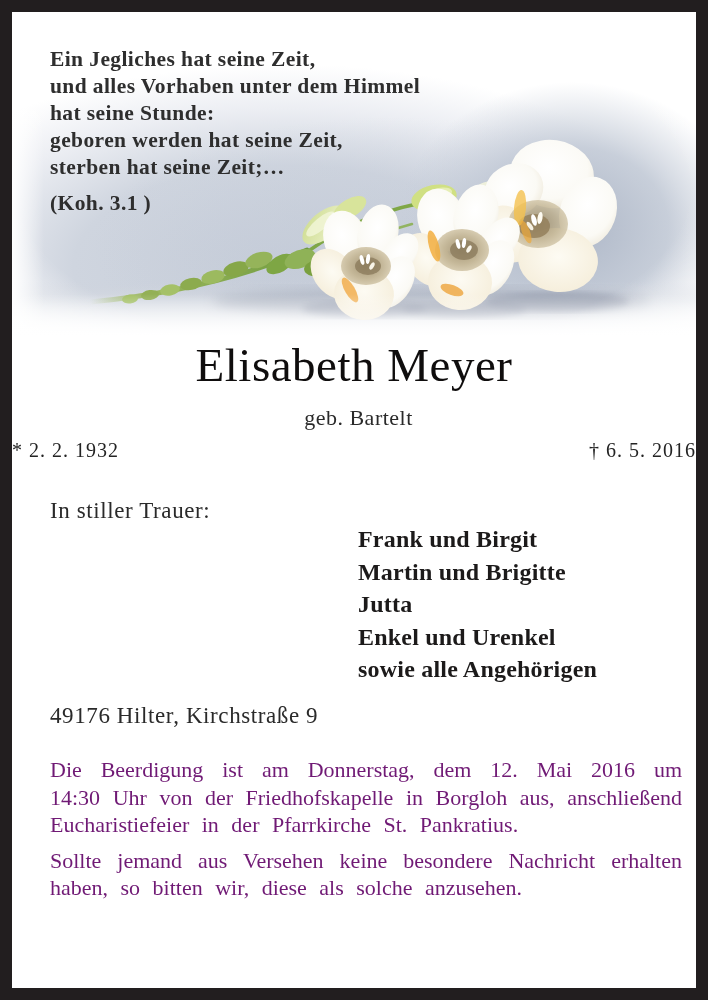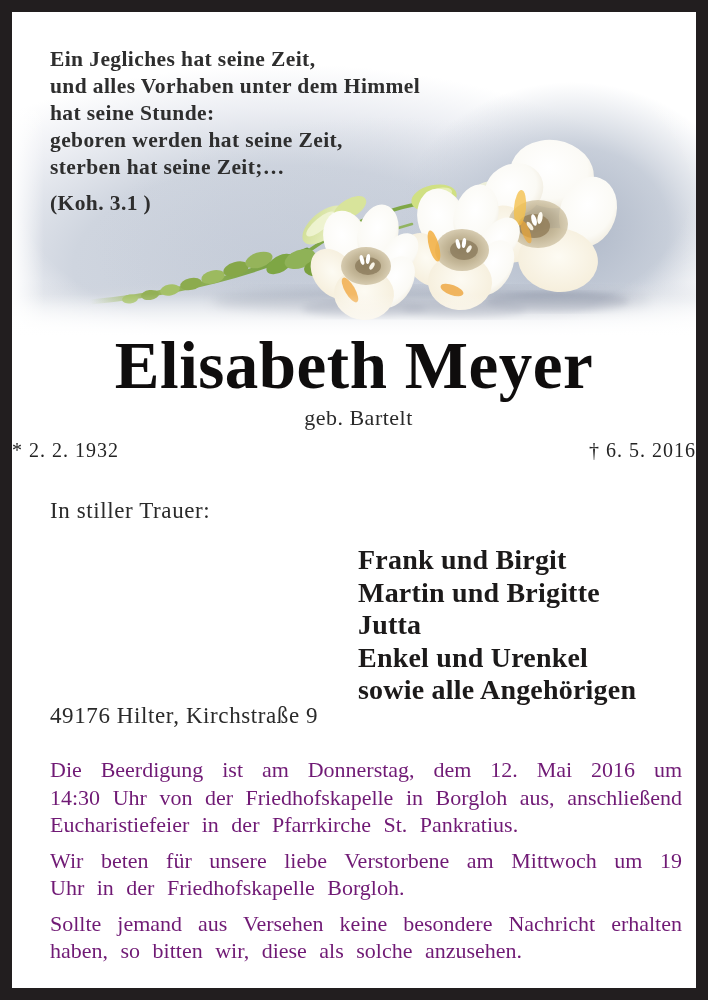--- a/index.html
+++ b/index.html
@@ -30,22 +30,22 @@
     letter-spacing: 0.4px;
     color: #2e2e2e;
     z-index: 3;
     font-weight: bold;
   }
   .quote .source { margin-top: 9px; }
   
   .name {
     position: absolute; top: 316px; left: 0;
     width: 684px; text-align: center;
-    font-size: 67px; line-height: 74px;
-    font-weight: bold; color: #0f0d0d;
+    font-size: 47px; line-height: 74px;
+    font-weight: normal; color: #0f0d0d;
     letter-spacing: 0.5px;
     z-index: 4;
   }
   .maiden {
     position: absolute; top: 393px; left: 0;
     width: 684px; text-align: center;
     font-size: 22px; color: #2a2a2a;
     letter-spacing: 0.5px;
     z-index: 4;
     padding-left: 9px;
@@ -59,24 +59,23 @@
     z-index: 4;
   }
   
   .intro {
     position: absolute; top: 486px; left: 38px;
     font-size: 23px; color: #2a2a2a;
     letter-spacing: 0.6px;
   }
   .mourners {
     position: absolute; top: 511px; left: 346px;
-    font-size: 28px; line-height: 32.5px;
+    font-size: 24px; line-height: 32.5px;
     font-weight: bold; color: #1c1a1a;
     letter-spacing: 0.2px;
-    margin-top: 21px;
   }
   
   .address {
     position: absolute; top: 691px; left: 38px;
     font-size: 23px; color: #2a2a2a;
     letter-spacing: 0.6px;
   }
   
   .bodytext {
     position: absolute; top: 744px; left: 38px;
@@ -287,17 +286,16 @@
     <div>Martin und Brigitte</div>
     <div>Jutta</div>
     <div>Enkel und Urenkel</div>
     <div>sowie alle Angehörigen</div>
   </div>
 
   <div class="address">49176 Hilter, Kirchstraße 9</div>
 
   <div class="bodytext">
     <p>Die Beerdigung ist am Donnerstag, dem 12. Mai 2016 um 14:30 Uhr von der Friedhofskapelle in Borgloh aus, anschließend Eucharistiefeier in der Pfarrkirche St. Pankratius.</p>
-    <p>Wir beten für unsere liebe Verstorbene am Mittwoch um 19 Uhr in der Friedhofskapelle Borgloh.</p>
     <p>Sollte jemand aus Versehen keine besondere Nachricht erhalten haben, so bitten wir, diese als solche anzusehen.</p>
   </div>
 
 </div>
 
 </body></html>

